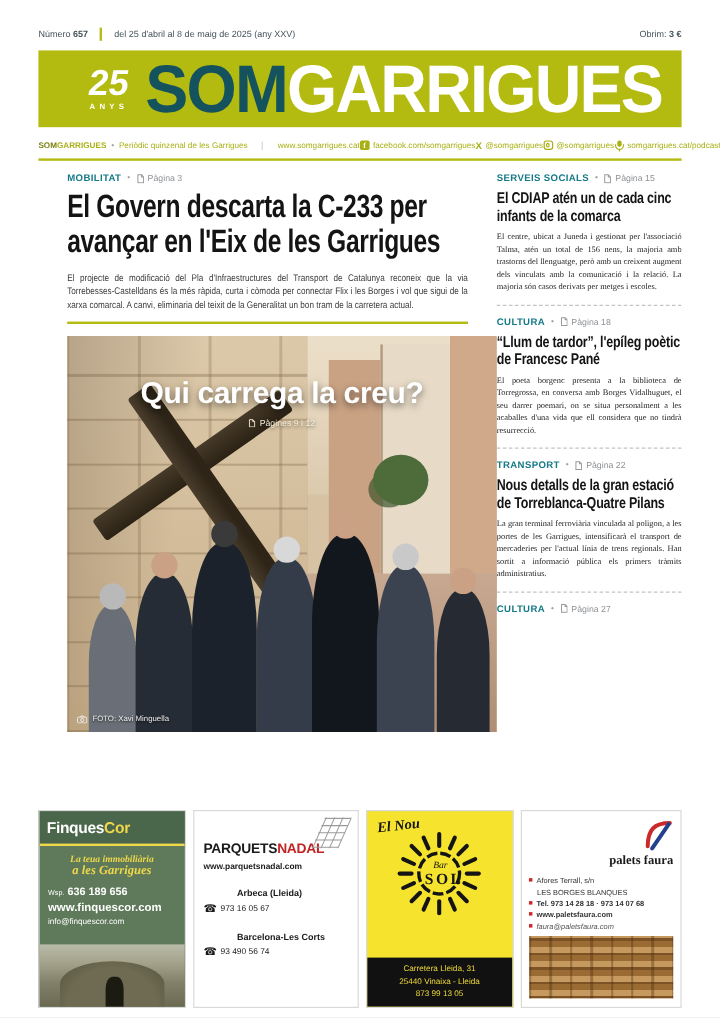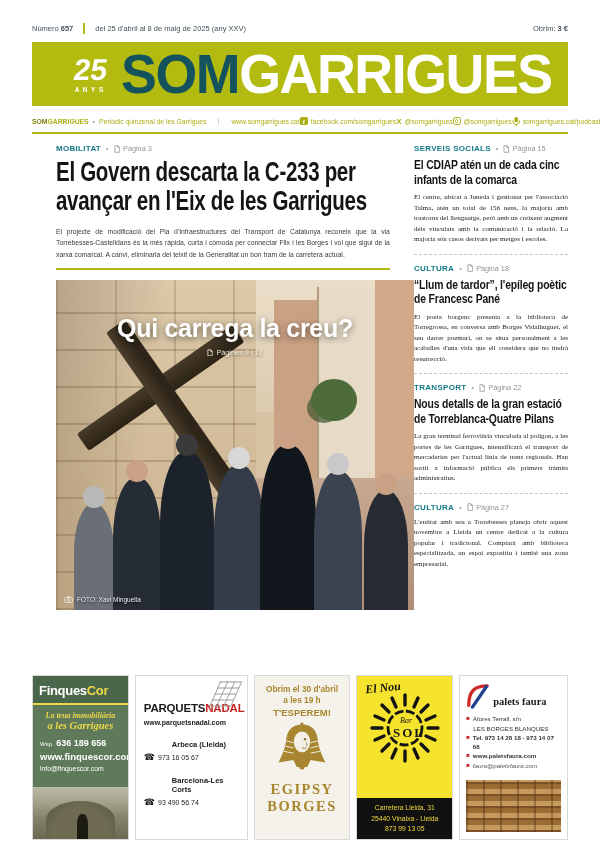--- a/index.html
+++ b/index.html
@@ -116,21 +116,21 @@
   .eg-line { font-size:8.3px; font-weight:bold; line-height:1.35; }
   .eg-line3 { font-size:9.5px; font-weight:bold; margin-top:1px; }
   .eg-brand { font-family:"Liberation Serif",serif; font-size:14.5px; font-weight:bold; letter-spacing:1.5px; line-height:1.15; margin-top:4px; }
 
   .ad-sol { background:#f6e32e; display:flex; flex-direction:column; }
   .sol-script { font-family:"Liberation Serif",serif; font-style:italic; font-weight:bold; font-size:12px; color:#141414; padding:5px 0 0 8px; transform:rotate(-6deg); width:45px; }
   .sol-sun { align-self:center; margin-top:-4px; }
   .sol-bottom { margin-top:auto; background:#111; color:#f0d93a; text-align:center; font-size:6.8px; line-height:1.5; padding:5px 2px; }
 
   .ad-faura { background:#fff; padding:7px 6px; display:flex; flex-direction:column; }
-  .pf-logorow { display:flex; align-items:flex-end; gap:3px; }
+  .pf-logorow { display:flex; align-items:flex-end; gap:3px;flex-direction:column; }
   .pf-name { font-family:"Liberation Serif",serif; font-weight:bold; font-size:10.5px; color:#1a1a1a; margin-bottom:2px; }
   .pf-list { margin-top:5px; font-size:6.2px; color:#333; line-height:1.5; }
   .pf-li { display:flex; gap:3px; }
   .pf-li .bu { color:#cc2a2a; font-size:6px; line-height:1.6; }
   .pf-li.cont { padding-left:7px; }
   .pf-bold { font-weight:bold; }
   .pf-it { font-style:italic; color:#555; }
   .pf-photo { margin-top:auto; height:52px;
      background:
        repeating-linear-gradient(90deg, rgba(70,40,10,.35) 0 2px, rgba(0,0,0,0) 2px 17px),
@@ -335,21 +335,20 @@
           <span class="kick-sec">CULTURA</span>
           <span class="kick-bullet">•</span>
           <span class="kick-page">
             <svg width="6.5" height="8" viewBox="0 0 7 8.5">
                 <path d="M1 .7 h3.2 l1.9 1.9 v5.2 h-5.1 z" fill="none" stroke="#9a9a9a" stroke-width="0.9"></path>
                 <path d="M4.2 .7 v1.9 h1.9" fill="none" stroke="#9a9a9a" stroke-width="0.9"></path>
               </svg>
             <span>Pàgina 27</span>
           </span>
         </div>
-        <div class="teaser-body">L'entitat amb seu a Torrebesses planeja obrir aquest novembre a Lleida un centre dedicat a la cultura popular i tradicional. Comptarà amb biblioteca especialitzada, un espai expositiu i també una zona empresarial.</div>
       </div>
     </div>
   </div>
 
   <div class="ads">
 
     <div class="ad ad-finques">
       <div class="fc-head">
         <span class="fc-brand"><span>Finques</span><span class="cor">Cor</span></span>
       </div>
@@ -380,38 +379,20 @@
           <span class="phone">☎</span>
           <span>973 16 05 67</span>
         </div>
       <div class="pn-loc">Barcelona-Les Corts</div>
       <div class="pn-tel">
           <span class="phone">☎</span>
           <span>93 490 56 74</span>
         </div>
     </div>
 
-    <div class="ad ad-egipsy">
-      <div class="eg-line">Obrim el 30 d'abril</div>
-      <div class="eg-line">a les 19 h</div>
-      <div class="eg-line3">T'ESPEREM!</div>
-      <svg width="52" height="52" viewBox="0 0 60 58" style="margin-top:3px;">
-        <rect x="28.5" y="1" width="3" height="8" fill="#8f7326"></rect>
-        <path d="M30 3 C19 3 13 10 12 19 C11 31 7 38 3 47 L20 44 L24 52 L36 52 L40 44 L57 47 C53 38 49 31 48 19 C47 10 41 3 30 3 Z" fill="#a8862f"></path>
-        <path d="M12 22 L20 24 M11 28 L20 30 M9 34 L20 36 M48 22 L40 24 M49 28 L40 30 M51 34 L40 36" stroke="#f2efe6" stroke-width="1.1"></path>
-        <ellipse cx="30" cy="23" rx="9.5" ry="12" fill="#f2efe6"></ellipse>
-        <circle cx="33.5" cy="20" r="1.4" fill="#8f7326"></circle>
-        <path d="M35 24 q2 2 0 4 M30 30 q3 1 5 0" fill="none" stroke="#8f7326" stroke-width="1"></path>
-        <rect x="27" y="42" width="6" height="13" rx="2.5" fill="#a8862f"></rect>
-      </svg>
-      <div class="eg-brand">
-        <div>EGIPSY</div>
-        <div>BORGES</div>
-      </div>
-    </div>
 
     <div class="ad ad-sol">
       <div class="sol-script">El Nou</div>
       <svg class="sol-sun" width="76" height="72" viewBox="0 0 76 72">
         <g stroke="#141414" stroke-width="3.4" stroke-linecap="round">
           <line x1="38" y1="3" x2="38" y2="13"></line>
             <line x1="38" y1="59" x2="38" y2="69"></line>
           <line x1="5" y1="36" x2="15" y2="36"></line>
             <line x1="61" y1="36" x2="71" y2="36"></line>
           <line x1="15" y1="13" x2="22" y2="20"></line>

